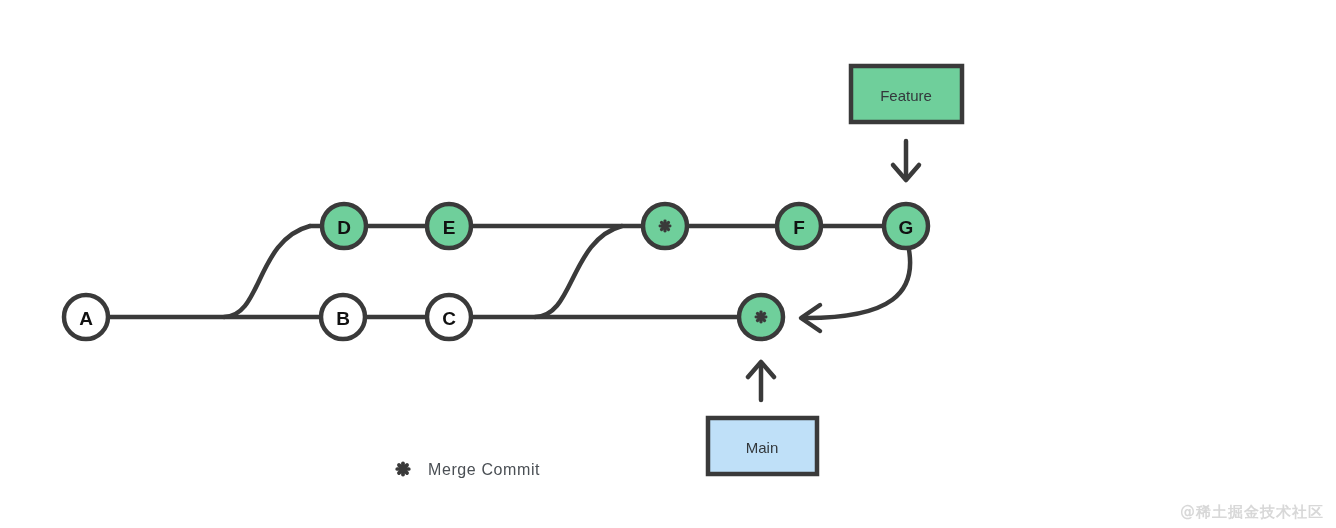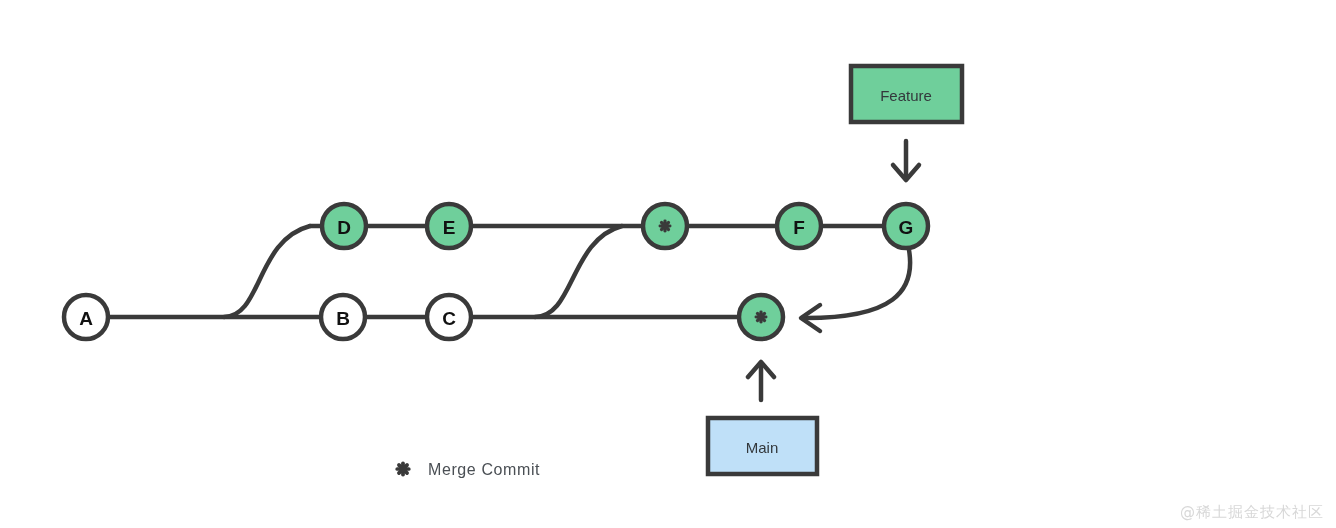--- a/index.html
+++ b/index.html
@@ -46,20 +46,21 @@
   .watermark {
     position: absolute;
     right: 12px;
     bottom: 6px;
     font-family: "DejaVu Sans", sans-serif;
     font-size: 15px;
     color: #d8d8d8;
     letter-spacing: 1px;
     white-space: nowrap;
     user-select: none;
+    font-weight: bold;
   }
 </style>
 </head>
 <body>
 
 <svg id="canvas" viewBox="0 0 1336 528" xmlns="http://www.w3.org/2000/svg">
 
   <defs>
 
     <g id="asterisk-glyph">

